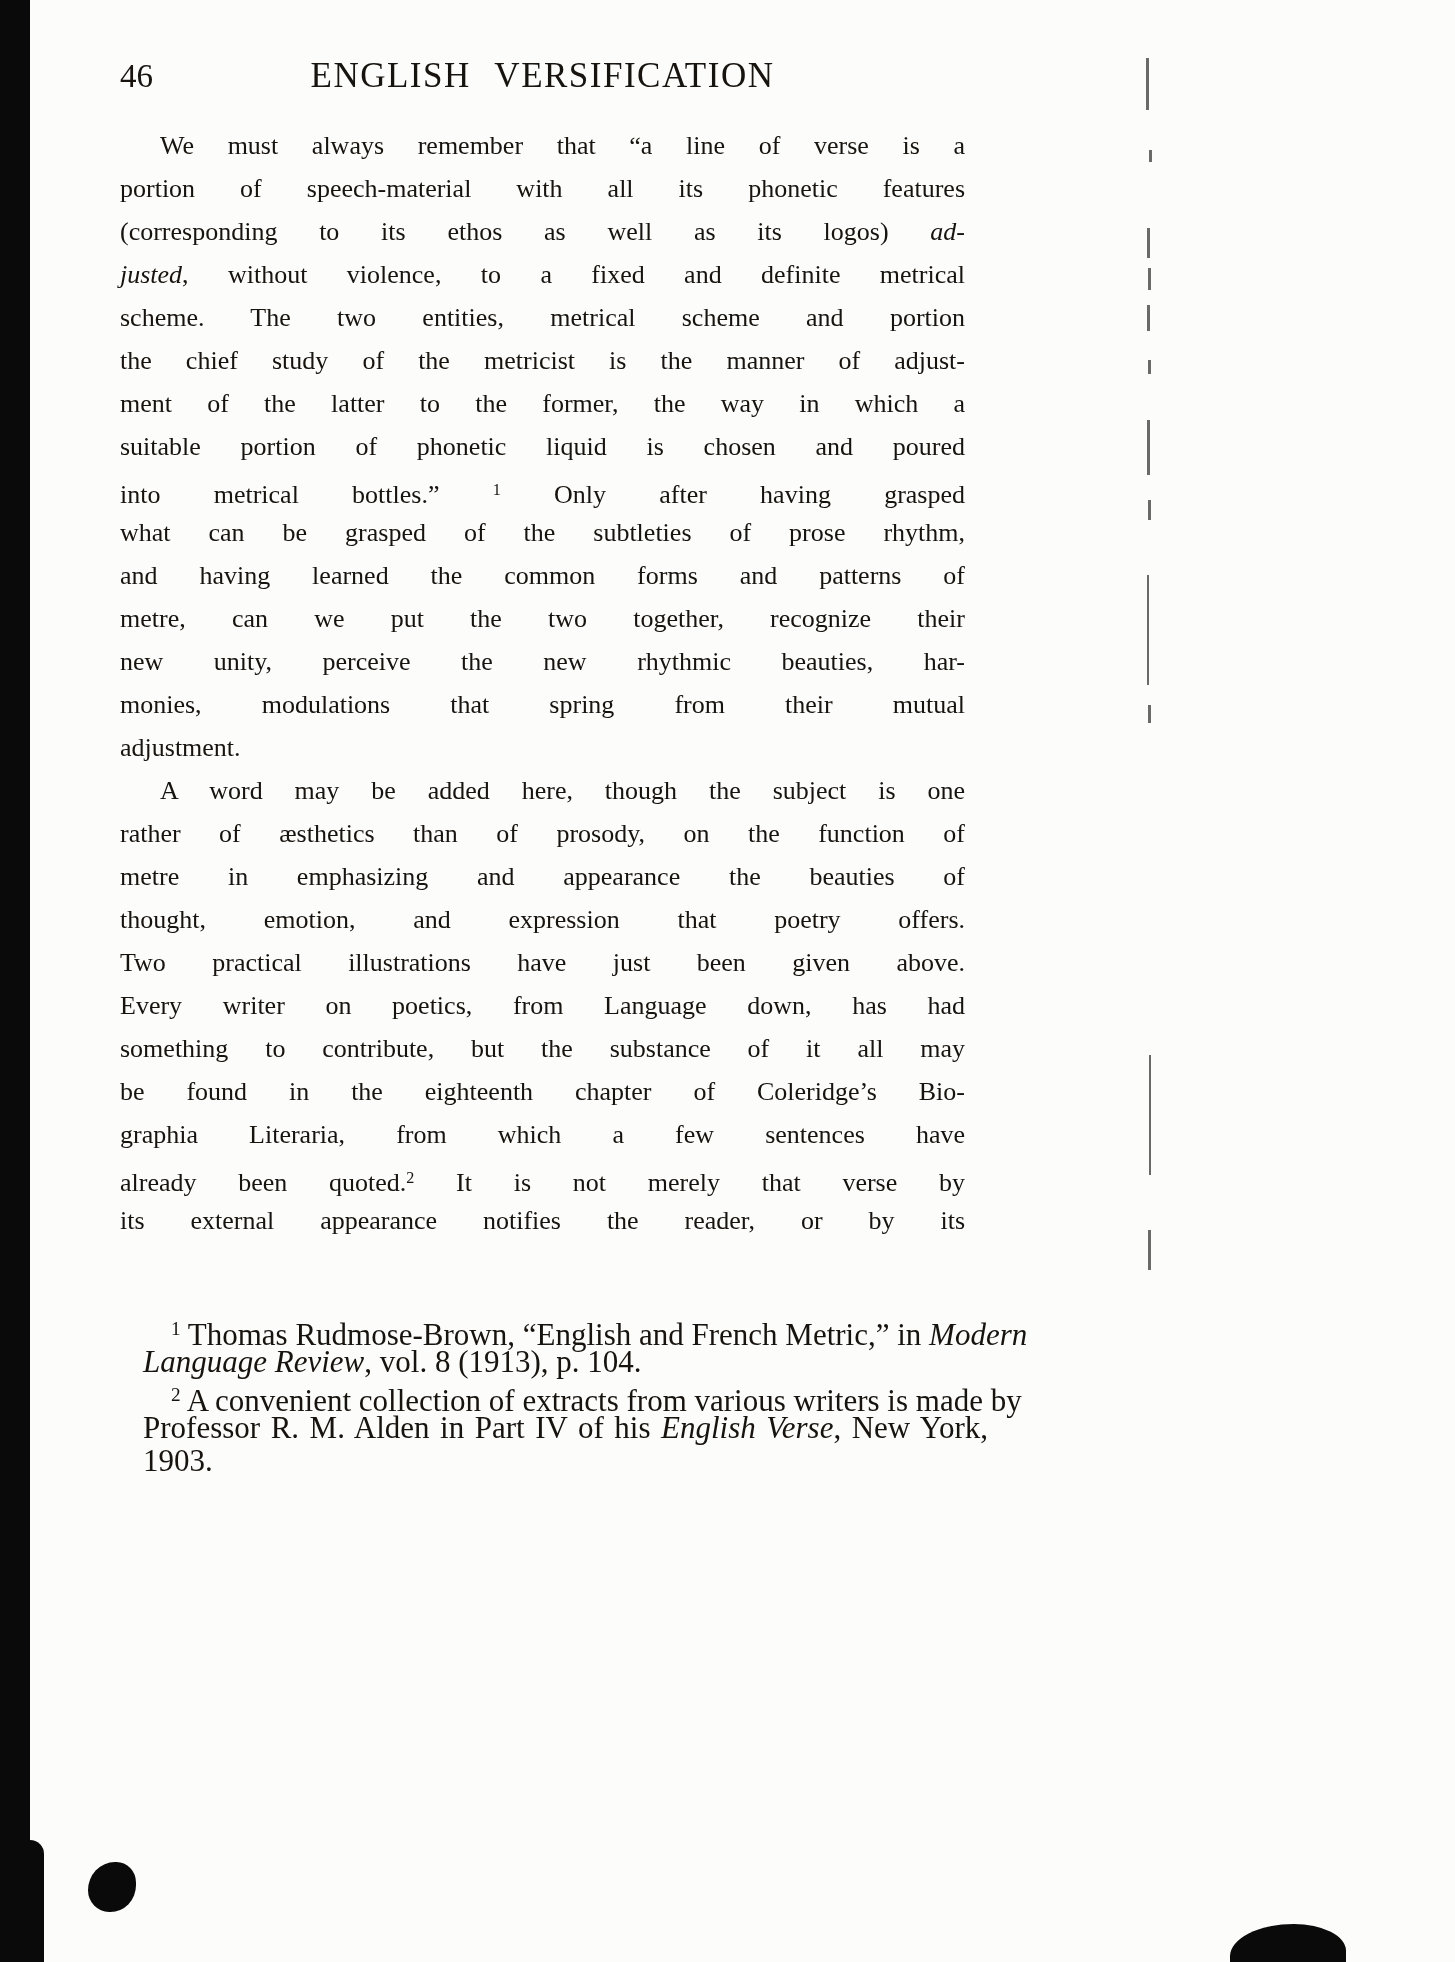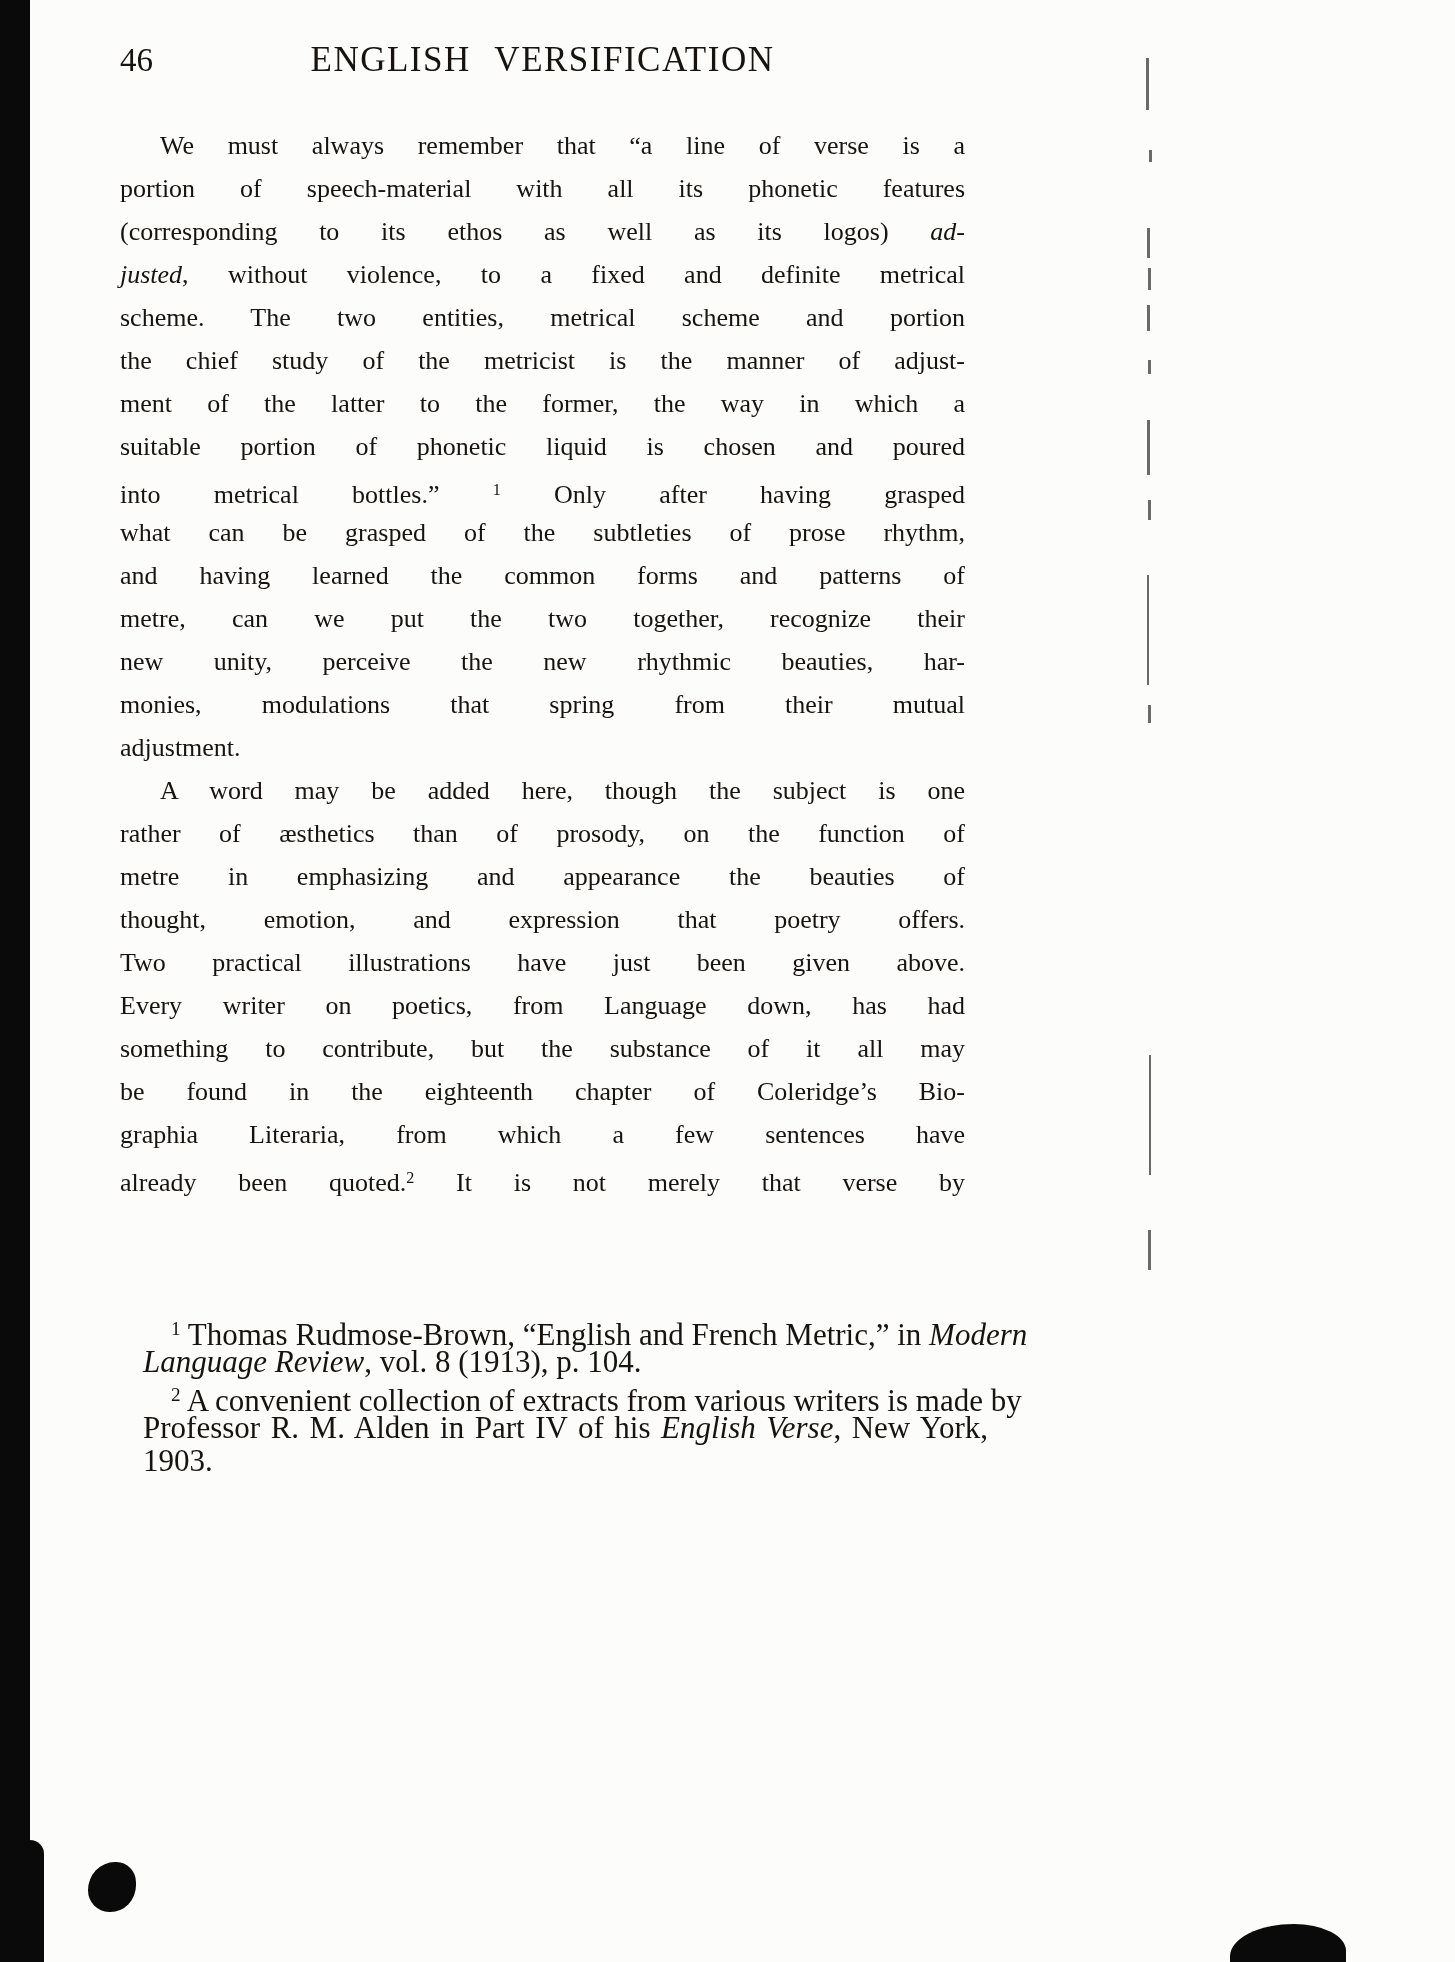--- a/index.html
+++ b/index.html
@@ -14,21 +14,21 @@
     background: #fcfcfa;
     overflow: hidden;
     font-family: "Liberation Serif", "DejaVu Serif", serif;
     color: #17130f;
   }
 
   
   .header {
     position: absolute;
     left: 120px;
-    top: 40px;
+    top: 56px;
     width: 845px;
     height: 46px;
   }
   .pagenum {
     position: absolute;
     left: 0;
     top: 2px;
     font-size: 33px;
   }
   .running-head {
@@ -130,20 +130,21 @@
         <div class="line indent"><span>A word may be added here, though the subject is one</span></div>
         <div class="line"><span>rather of æsthetics than of prosody, on the function of</span></div>
         <div class="line"><span>metre in emphasizing and appearance the beauties of</span></div>
         <div class="line"><span>thought, emotion, and expression that poetry offers.</span></div>
         <div class="line"><span>Two practical illustrations have just been given above.</span></div>
         <div class="line"><span>Every writer on poetics, from Language down, has had</span></div>
         <div class="line"><span>something to contribute, but the substance of it all may</span></div>
         <div class="line"><span>be found in the eighteenth chapter of Coleridge’s Bio-</span></div>
         <div class="line"><span>graphia Literaria, from which a few sentences have</span></div>
         <div class="line"><span>already been quoted.</span><span class="sup">2</span><span> It is not merely that verse by</span></div>
+        <div class="line"><span>its external appearance notifies the reader, or by its</span></div>
       </div>
     </div>
 
   <div class="column fn-col" id="fn-col">
       <div class="para">
         <div class="line indent"><span class="sup">1</span><span> Thomas Rudmose-Brown, “English and French Metric,” in </span><span class="it">Modern</span></div>
         <div class="line noj"><span class="it">Language Review</span><span>, vol. 8 (1913), p. 104.</span></div>
       </div>
       <div class="para">
         <div class="line indent"><span class="sup">2</span><span> A convenient collection of extracts from various writers is made by</span></div>

